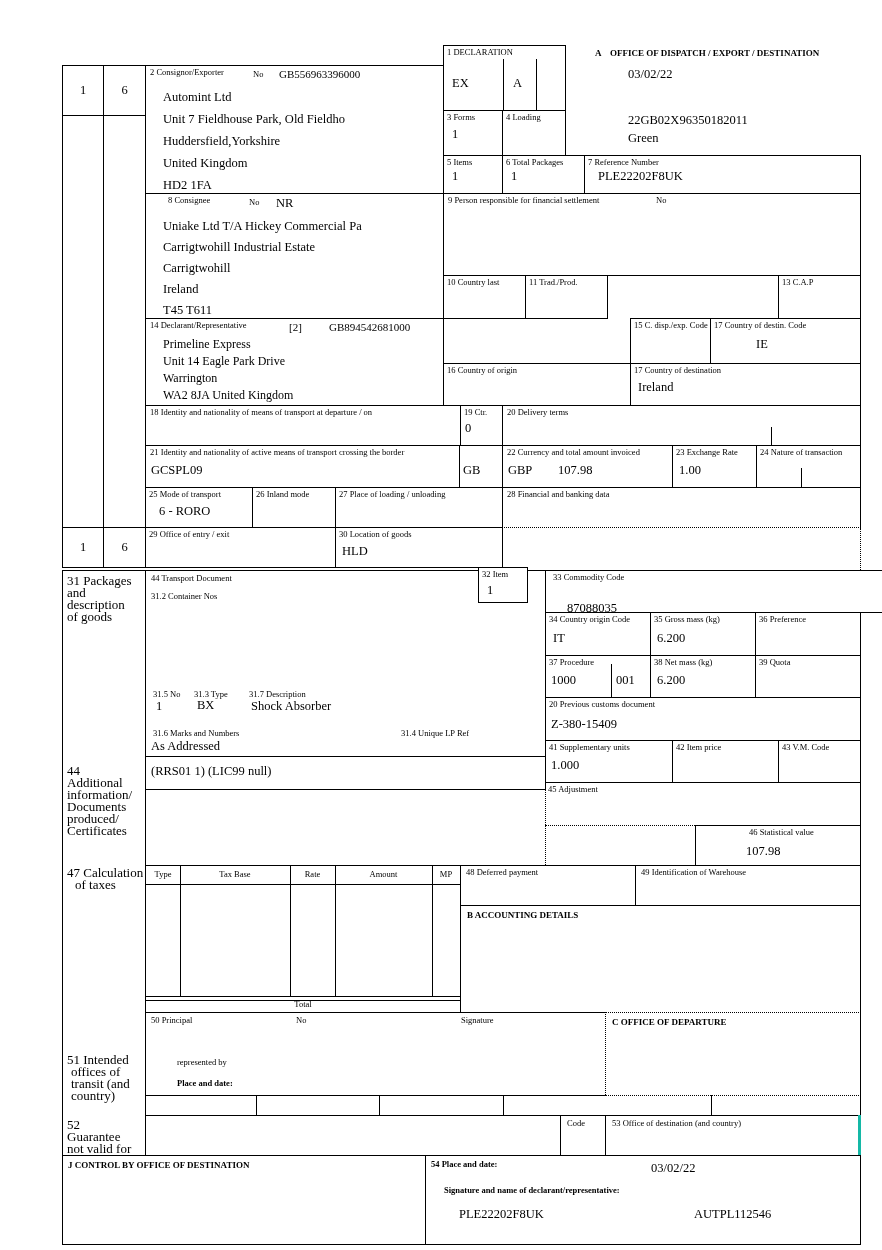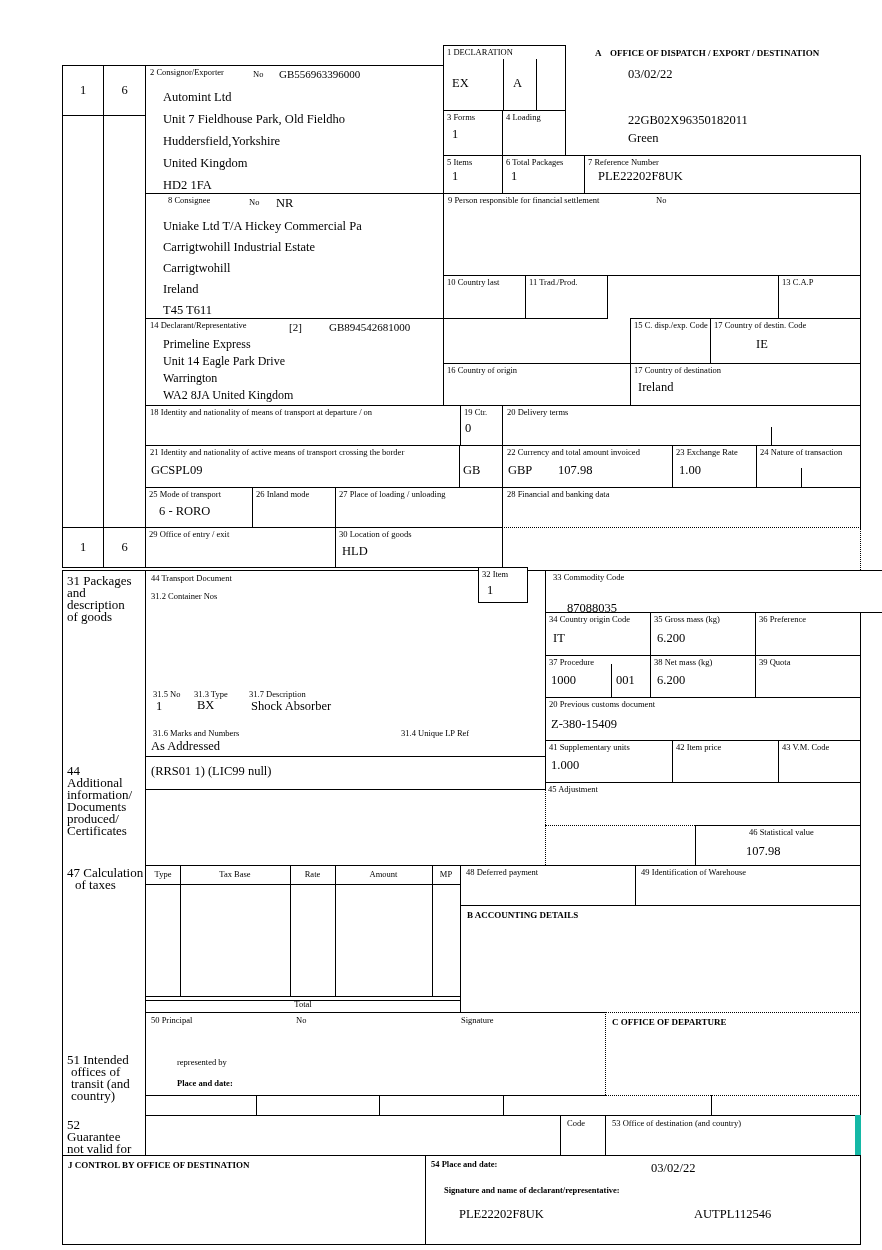--- a/index.html
+++ b/index.html
@@ -346,21 +346,21 @@
     <div class="vline" style="left:110px;top:0;height:20px;"></div>
     <div class="vline" style="left:233px;top:0;height:20px;"></div>
     <div class="vline" style="left:357px;top:0;height:20px;"></div>
     <div class="vline" style="left:565px;top:0;height:20px;"></div>
   </div>
 
   <div class="vline" style="left:145px;top:1115px;height:40px;"></div>
   <div class="box" style="left:560px;top:1115px;width:46px;height:40px;border-left:1px solid #000;border-right:1px solid #000;">
     <span class="lbl" style="left:6px;top:4px;">Code</span>
   </div>
-  <div class="box" style="left:605px;top:1115px;width:256px;height:40px;border-right:6px solid #14b8a6;">
+  <div class="box" style="left:605px;top:1115px;width:256px;height:40px;border-right:3px solid #14b8a6;">
     <span class="lbl" style="left:7px;top:4px;">53 Office of destination (and country)</span>
   </div>
 
   <div class="box" style="left:62px;top:1155px;width:364px;height:90px;border-left:1px solid #000;border-top:1px solid #000;border-bottom:1px solid #000;">
     <span class="lbl sec" style="left:5px;top:4px;">J CONTROL BY OFFICE OF DESTINATION</span>
   </div>
   <div class="box bd" style="left:425px;top:1155px;width:436px;height:90px;">
     <span class="lbl" style="left:5px;top:4px;font-weight:bold;">54 Place and date:</span>
     <span class="val" style="left:225px;top:6px;">03/02/22</span>
     <span class="lbl" style="left:18px;top:30px;font-weight:bold;">Signature and name of declarant/representative:</span>

